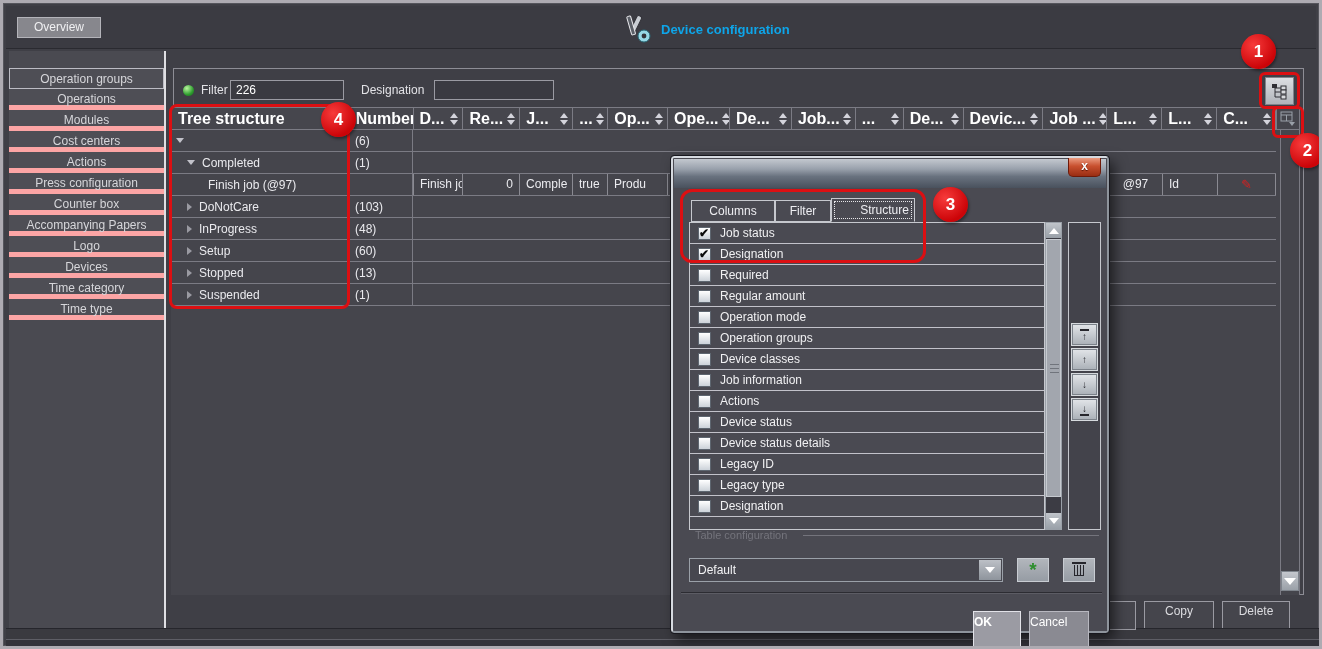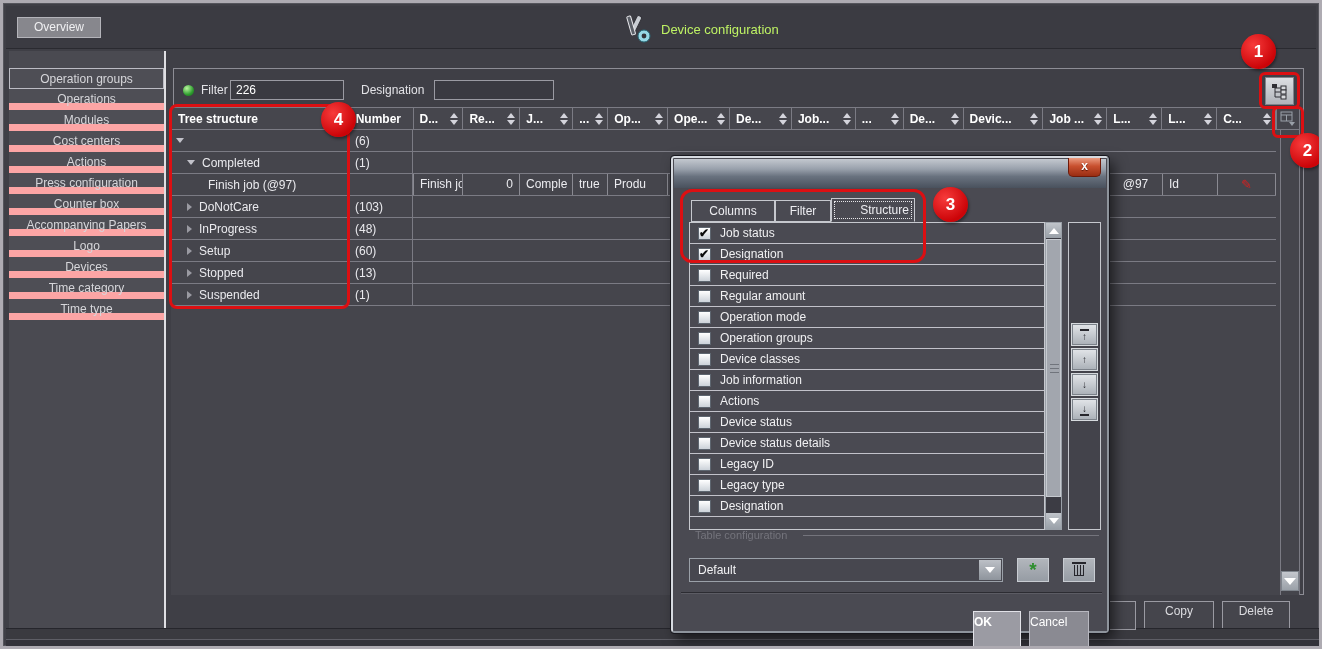--- a/index.html
+++ b/index.html
@@ -9,46 +9,46 @@
          box-shadow: inset 0 0 0 1px #55555c; }
 
   
   .topbar { position:absolute; left:3px; top:3px; width:1310px; height:43px;
             background:#3b3b42; border-bottom:1px solid #2a2a30; }
   .btn-overview { position:absolute; left:11px; top:11px; width:84px; height:21px;
             background:#87878d; border:1px solid #b4b4ba; color:#f0f0f2;
             font-size:12px; text-align:center; line-height:19px; cursor:default; }
   .title-wrap { position:absolute; left:615px; top:6px; height:34px; display:flex; align-items:center; }
   .title-icon { width:32px; height:30px; margin-right:8px; }
-  .app-title { color:#bef264; font-size:13px; font-weight:normal; }
+  .app-title { color:#0ea5e9; font-size:13px; font-weight:bold; }
 
   
   .sidebar { position:absolute; left:6px; top:48px; width:155px; height:577px; background:#4a4a51; }
   .side-list { position:absolute; left:0; top:17px; width:155px; }
   .side-item { height:21px; line-height:20px; text-align:center; color:#d6d6da;
-               font-size:12px; border-bottom:7px solid #fca5a5; background:#4e4e55; }
+               font-size:12px; border-bottom:5px solid #fca5a5; background:#4e4e55; }
   .side-item.selected { border:1px solid #bcbcc4; }
   .v-divider { position:absolute; left:161px; top:48px; width:2px; height:577px; background:#dfdfe3; }
 
   
   .content-panel { position:absolute; left:170px; top:65px; width:1131px; height:527px;
                    border:1px solid #8d8d95; }
   .green-dot { position:absolute; left:180px; top:82px; width:11px; height:11px; border-radius:50%;
                background:radial-gradient(circle at 35% 30%, #b9f59e, #2f9e2f 60%, #15611a); }
   .lbl { position:absolute; color:#e2e2e6; font-size:12px; }
   .tb-input { position:absolute; height:20px; background:#3a3a41; border:1px solid #9a9aa2;
               color:#fff; font-size:12px; padding:0 5px; font-family:"Liberation Sans",sans-serif; }
 
   
   .table-bg { position:absolute; left:168px; top:104px; width:1129px; height:488px; background:#45454c; }
   .thead { position:absolute; left:168px; top:104px; width:1105px; height:23px; display:flex;
            border:1px solid #7b7b84; background:#46464d; }
   .th { position:relative; height:21px; border-right:1px solid #7b7b84; display:flex;
         align-items:center; justify-content:space-between; padding:0 4px 0 6px;
-        color:#ffffff; font-size:12px; font-weight:bold; overflow:hidden; white-space:nowrap; }
+        color:#ffffff; font-size:16px; font-weight:bold; overflow:hidden; white-space:nowrap; }
   .th:nth-child(1){width:178px}.th:nth-child(2){width:64px}.th:nth-child(3){width:50px}
   .th:nth-child(4){width:57px}.th:nth-child(5){width:53px}.th:nth-child(6){width:35px}
   .th:nth-child(7){width:60px}.th:nth-child(8){width:62px}.th:nth-child(9){width:62px}
   .th:nth-child(10){width:64px}.th:nth-child(11){width:48px}.th:nth-child(12){width:60px}
   .th:nth-child(13){width:80px}.th:nth-child(14){width:64px}.th:nth-child(15){width:55px}
   .th:nth-child(16){width:55px}.th:nth-child(17){width:58px; border-right:none}
   .sort { display:none; flex-direction:column; gap:2px; margin-left:3px; flex:none; }
   .th.sortable .sort { display:flex; }
   .sort i { width:0; height:0; border-left:4px solid transparent; border-right:4px solid transparent; }
   .sort .up { border-bottom:5px solid #d4d4dc; }

